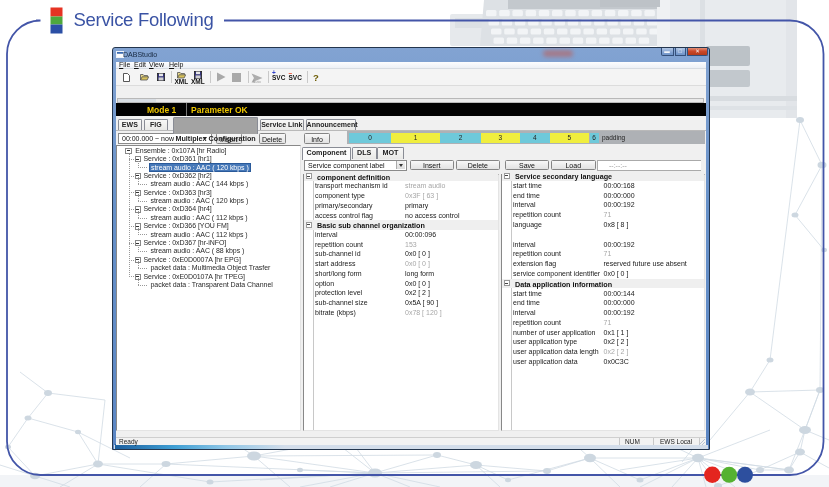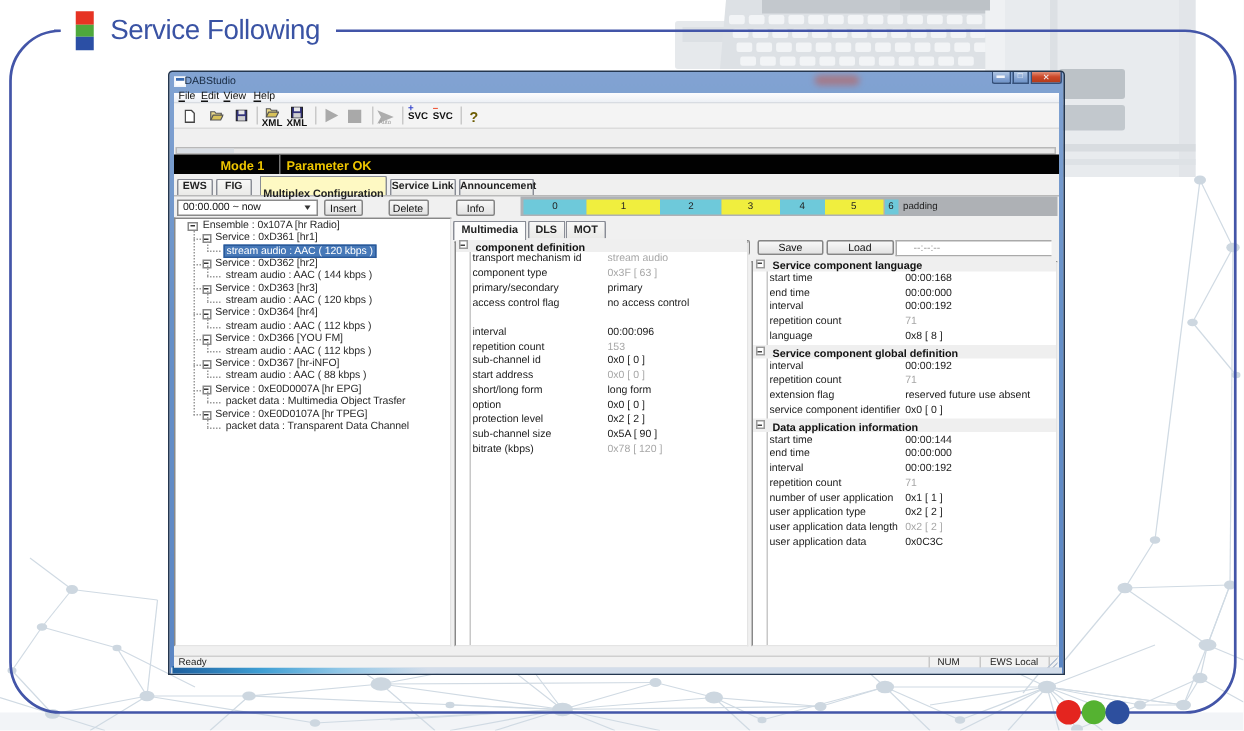--- a/index.html
+++ b/index.html
@@ -30,21 +30,21 @@
 #filerow { position:absolute; left:0; top:24.5px; right:0; height:11.5px; background:#f2f2f2; }
 #filetab { position:absolute; left:0; top:0.5px; width:114.5px; height:11px; background:#fff; border:1px solid #8c8c8c; border-bottom:none; border-radius:2px 2px 0 0; font-weight:bold; font-size:7.5px; color:#111; padding:0.8px 0 0 5px; white-space:nowrap; }
 #filerow .under { position:absolute; left:0; right:0; bottom:0; height:1px; background:#9a9a9a; }
 #strip { position:absolute; left:0.5px; top:36.5px; right:1.5px; height:4.5px; background:#e9e9e9; border:1px solid #b8b8b8; }
 #strip div { position:absolute; left:0; top:0; width:38px; height:100%; background:#d9dee4; }
 #blackbar { position:absolute; left:0; top:41.5px; right:0; height:13px; background:#010101; color:#edc500; font-weight:bold; font-size:8.5px; }
 #blackbar .m1 { position:absolute; left:19px; top:1.5px;padding-left:12px; }
 #blackbar .pok { position:absolute; left:75px; top:1.5px; }
 #blackbar .bsep { position:absolute; left:70px; top:0; width:1px; height:100%; background:#777; }
 .mtab { position:absolute; top:57px; height:11.5px; background:linear-gradient(180deg,#f8f8f7,#e9e9e7); border:1px solid #898c95; border-bottom:none; border-radius:1.5px 1.5px 0 0; font-weight:bold; font-size:7px; color:#222; text-align:center; padding-top:1px; z-index:1; }
-.mtab.selt { top:55.5px; height:13px; background:#fef9c3; padding-top:6px; font-size:7.2px; z-index:2; }
+.mtab.selt { top:55.5px; height:13px; background:#a3a3a3; padding-top:16px; font-size:7.2px; z-index:2; }
 #ctrlrow { position:absolute; left:0; top:68.5px; right:0; height:14.5px; background:#f0f0f0; border-top:1px solid #b9b9b9; }
 .combo { position:absolute; background:#fff; border:1px solid #8a8a8a; font-size:7px; color:#111; padding:1.5px 0 0 3px; white-space:nowrap; }
 #combo1 { left:2px; top:71px; width:94px; height:11px; }
 .cmbarrow { position:absolute; right:0.5px; top:0.5px; bottom:0.5px; width:9px; background:linear-gradient(180deg,#f4f4f4,#dcdcdc); border-left:1px solid #aaa; }
 .cmbarrow:after { content:""; position:absolute; left:1.5px; top:3px; border:2.5px solid transparent; border-top:3.5px solid #333; }
 .btn { position:absolute; height:10.5px; background:linear-gradient(180deg,#f8f8f8,#e2e2e2); border:1px solid #858585; border-radius:1.5px; font-size:7px; color:#111; text-align:center; padding-top:1.8px; }
 #segbar { position:absolute; left:231px; top:69.5px; width:357.5px; height:13px; background:#aeb1b5; }
 .seg { position:absolute; top:1.5px; height:10px; font-size:6.5px; color:#222; text-align:center; padding-top:1.2px; }
 .segtxt { position:absolute; left:255px; top:3px; font-size:6.5px; color:#222; }
 #panels { position:absolute; left:0; top:83px; right:0; bottom:14px; }
@@ -53,21 +53,21 @@
 .trow { position:absolute; white-space:nowrap; padding:0.8px 2px; }
 .trow.sel { background:#4678b8; color:#fff; border:1px solid #2a5a9a; padding:0 1.5px; }
 .tbox { position:absolute; width:6.5px; height:6.5px; border:1px solid #888; background:#fff; }
 .tbox span { position:absolute; left:0.8px; right:0.8px; top:1.8px; height:1px; background:#333; }
 .dot-v { position:absolute; width:1px; border-left:1px dotted #999; }
 .dot-h { position:absolute; height:1px; border-top:1px dotted #999; }
 .ctab { position:absolute; top:2px; height:12px; background:linear-gradient(180deg,#f8f8f7,#e9e9e7); border:1px solid #898c95; border-bottom:none; border-radius:1.5px 1.5px 0 0; font-weight:bold; font-size:7.2px; color:#222; text-align:center; padding-top:0.5px; z-index:1; }
 .ctab.selt { top:2px; height:13px; background:#fcfcfc; z-index:2; }
 #combo2 { left:188px; top:15px; width:102.5px; height:11px; }
 #timebox { position:absolute; left:481px; top:15px; width:104px; height:11px; background:#fff; border:1px solid #aaa; border-right:none; font-size:7px; color:#999; text-align:left; padding:1.8px 0 0 11px; }
-#midpanel { left:187px; top:16px; bottom:0; width:195.5px; }
+#midpanel { left:187px; top:29px; bottom:0; width:195.5px; }
 #rightpanel { left:385px; top:29px; bottom:0; width:204px; }
 .pgut { position:absolute; left:0; top:0; bottom:0; width:9.5px; border-right:1px solid #c8c8c8; background:#fff; }
 .phead { position:absolute; left:0; right:0; background:#efefef; z-index:1; }
 .phead b { position:absolute; left:13px; top:1.2px; font-size:7.2px; color:#111; white-space:nowrap; }
 .pm { position:absolute; left:1.5px; top:1.5px; width:6px; height:6px; border:1px solid #999; background:#fff; }
 .pm:after { content:""; position:absolute; left:0.6px; right:0.6px; top:1.8px; height:1px; background:#444; }
 .prow { position:absolute; left:10.5px; right:0; }
 .pn { position:absolute; left:0.5px; top:1.2px; font-size:7px; color:#1a1a1a; white-space:nowrap; }
 .pv { position:absolute; top:1.2px; font-size:7px; white-space:nowrap; }
 #statusbar { position:absolute; left:0; bottom:0; right:0; height:8.5px; background:#f2f2f2; border-top:1px solid #cfcfcf; font-size:6.5px; color:#222; }
@@ -430,21 +430,21 @@
 <div class="trow" style="left:31.5px;top:118.0px">packet data : Multimedia Object Trasfer</div>
 <div class="dot-h" style="left:12px;top:130.8px;width:5px"></div>
 <div class="tbox" style="left:17.5px;top:128.0px">
               <span></span>
             </div>
 <div class="trow" style="left:24.5px;top:126.4px">Service : 0xE0D0107A [hr TPEG]</div>
 <div class="dot-v" style="left:21px;top:132.6px;height:7px"></div>
 <div class="dot-h" style="left:21px;top:139.2px;width:9px"></div>
 <div class="trow" style="left:31.5px;top:134.8px">packet data : Transparent Data Channel</div>
       </div>
-<div class="ctab selt" style="left:186.0px;width:49.0px">Multimedia</div>
+<div class="ctab selt" style="left:186.0px;width:49.0px">Component</div>
 <div class="ctab" style="left:235.7px;width:25.0px">DLS</div>
 <div class="ctab" style="left:261.4px;width:26.3px">MOT</div>
       <div class="combo" id="combo2">Service component label<div class="cmbarrow"></div></div>
       <div class="btn" style="left:293.5px;top:15px;width:44.5px">Insert</div>
       <div class="btn" style="left:340px;top:15px;width:43.5px">Delete</div>
       <div class="btn" style="left:389px;top:15px;width:44px">Save</div>
       <div class="btn" style="left:435px;top:15px;width:44.5px">Load</div>
       <div id="timebox">--:--:--</div>
       <div class="panel" id="midpanel">
             <div class="pgut"></div>
@@ -461,20 +461,24 @@
               <span class="pv" style="left:90.5px;color:#a7a7a7">0x3F [ 63 ]</span>
             </div>
 <div class="prow" style="top:26.2px;height:9.7px">
               <span class="pn">primary/secondary</span>
               <span class="pv" style="left:90.5px;color:#1a1a1a">primary</span>
             </div>
 <div class="prow" style="top:35.9px;height:9.7px">
               <span class="pn">access control flag</span>
               <span class="pv" style="left:90.5px;color:#1a1a1a">no access control</span>
             </div>
+<div class="phead" style="top:45.6px;height:9.7px">
+              <span class="pm"></span>
+              <b>Basic sub channel organization</b>
+            </div>
 <div class="prow" style="top:55.3px;height:9.7px">
               <span class="pn">interval</span>
               <span class="pv" style="left:90.5px;color:#1a1a1a">00:00:096</span>
             </div>
 <div class="prow" style="top:65.0px;height:9.7px">
               <span class="pn">repetition count</span>
               <span class="pv" style="left:90.5px;color:#a7a7a7">153</span>
             </div>
 <div class="prow" style="top:74.8px;height:9.7px">
               <span class="pn">sub-channel id</span>
@@ -502,45 +506,41 @@
             </div>
 <div class="prow" style="top:133.1px;height:9.7px">
               <span class="pn">bitrate (kbps)</span>
               <span class="pv" style="left:90.5px;color:#a7a7a7">0x78 [ 120 ]</span>
             </div>
       </div>
       <div class="panel" id="rightpanel">
             <div class="pgut"></div>
 <div class="phead" style="top:-3.5px;height:9.8px">
               <span class="pm"></span>
-              <b>Service component language</b>
+              <b>Service secondary language</b>
             </div>
 <div class="prow" style="top:6.3px;height:9.8px">
               <span class="pn">start time</span>
               <span class="pv" style="left:91px;color:#1a1a1a">00:00:168</span>
             </div>
 <div class="prow" style="top:16.1px;height:9.8px">
               <span class="pn">end time</span>
               <span class="pv" style="left:91px;color:#1a1a1a">00:00:000</span>
             </div>
 <div class="prow" style="top:25.8px;height:9.8px">
               <span class="pn">interval</span>
               <span class="pv" style="left:91px;color:#1a1a1a">00:00:192</span>
             </div>
 <div class="prow" style="top:35.6px;height:9.8px">
               <span class="pn">repetition count</span>
               <span class="pv" style="left:91px;color:#a7a7a7">71</span>
             </div>
 <div class="prow" style="top:45.4px;height:9.8px">
               <span class="pn">language</span>
               <span class="pv" style="left:91px;color:#1a1a1a">0x8 [ 8 ]</span>
-            </div>
-<div class="phead" style="top:55.2px;height:9.8px">
-              <span class="pm"></span>
-              <b>Service component global definition</b>
             </div>
 <div class="prow" style="top:65.0px;height:9.8px">
               <span class="pn">interval</span>
               <span class="pv" style="left:91px;color:#1a1a1a">00:00:192</span>
             </div>
 <div class="prow" style="top:74.7px;height:9.8px">
               <span class="pn">repetition count</span>
               <span class="pv" style="left:91px;color:#a7a7a7">71</span>
             </div>
 <div class="prow" style="top:84.5px;height:9.8px">

